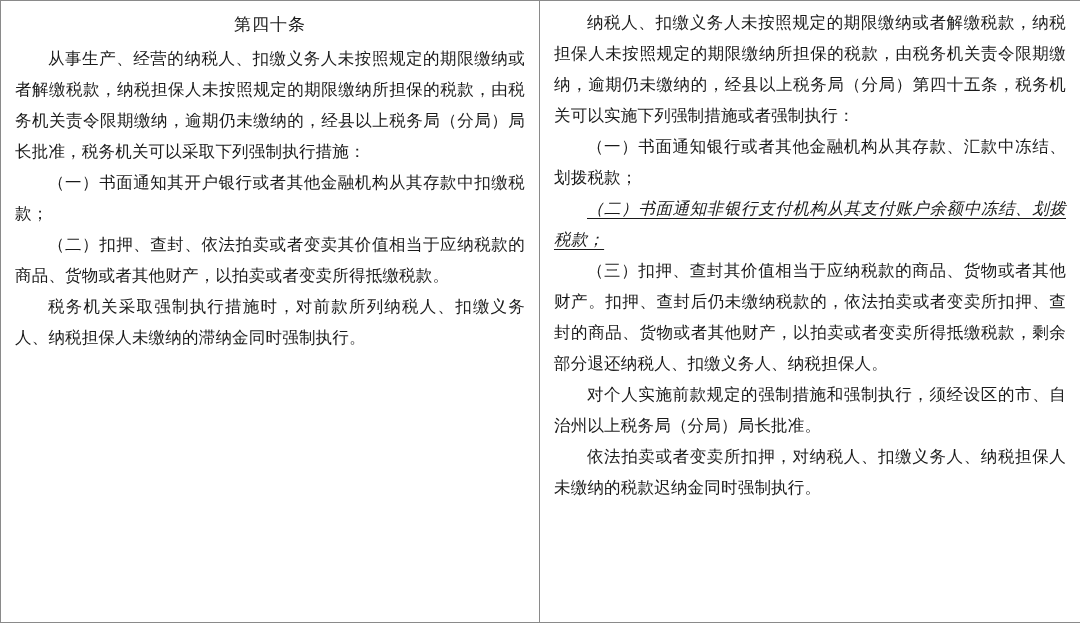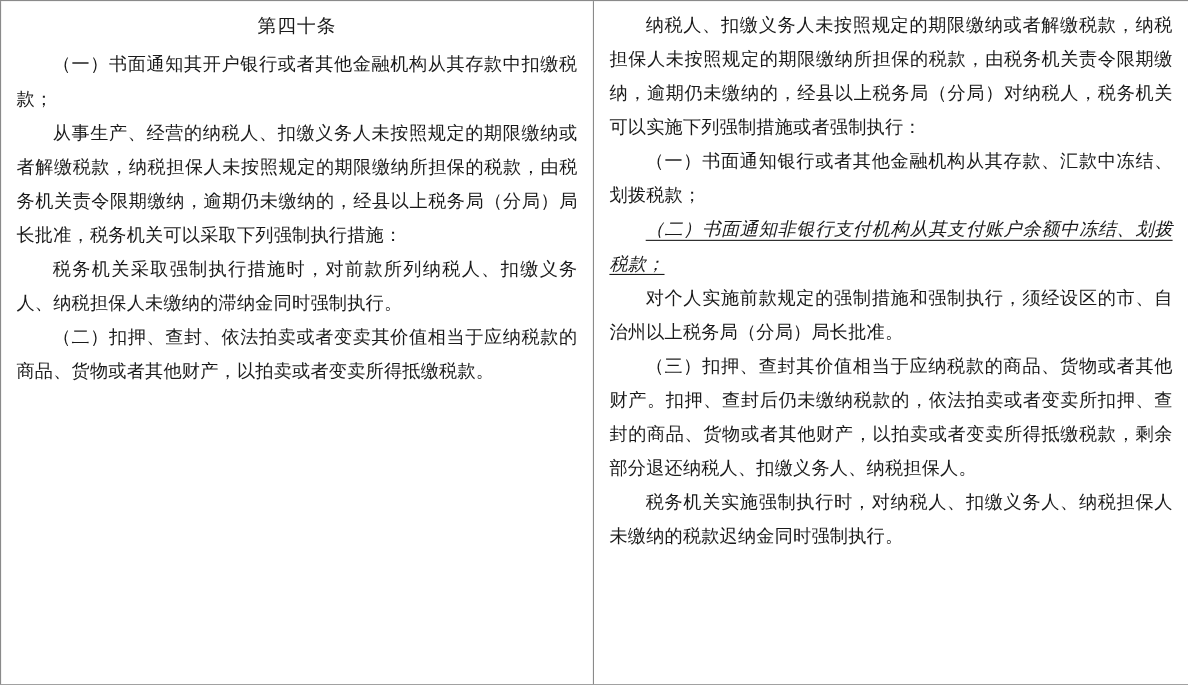--- a/index.html
+++ b/index.html
@@ -64,28 +64,28 @@
   }
   .col-left p.para { text-align: justify; }
 </style>
 </head>
 <body>
 
 <div class="doc">
 
   <div class="col col-left divider-left">
     <div class="art-title">第四十条</div>
+    <p class="para">从事生产、经营的纳税人、扣缴义务人未按照规定的期限缴纳或者解缴税款，纳税担保人未按照规定的期限缴纳所担保的税款，由税务机关责令限期缴纳，逾期仍未缴纳的，经县以上税务局（分局）局长批准，税务机关可以采取下列强制执行措施：</p>
     <p class="para">（一）书面通知其开户银行或者其他金融机构从其存款中扣缴税款；</p>
-    <p class="para">从事生产、经营的纳税人、扣缴义务人未按照规定的期限缴纳或者解缴税款，纳税担保人未按照规定的期限缴纳所担保的税款，由税务机关责令限期缴纳，逾期仍未缴纳的，经县以上税务局（分局）局长批准，税务机关可以采取下列强制执行措施：</p>
+    <p class="para">（二）扣押、查封、依法拍卖或者变卖其价值相当于应纳税款的商品、货物或者其他财产，以拍卖或者变卖所得抵缴税款。</p>
     <p class="para">税务机关采取强制执行措施时，对前款所列纳税人、扣缴义务人、纳税担保人未缴纳的滞纳金同时强制执行。</p>
-    <p class="para">（二）扣押、查封、依法拍卖或者变卖其价值相当于应纳税款的商品、货物或者其他财产，以拍卖或者变卖所得抵缴税款。</p>
   </div>
 
   <div class="col col-right">
-    <p class="para">纳税人、扣缴义务人未按照规定的期限缴纳或者解缴税款，纳税担保人未按照规定的期限缴纳所担保的税款，由税务机关责令限期缴纳，逾期仍未缴纳的，经县以上税务局（分局）对纳税人，税务机关可以实施下列强制措施或者强制执行：</p>
+    <p class="para">纳税人、扣缴义务人未按照规定的期限缴纳或者解缴税款，纳税担保人未按照规定的期限缴纳所担保的税款，由税务机关责令限期缴纳，逾期仍未缴纳的，经县以上税务局（分局）第四十五条，税务机关可以实施下列强制措施或者强制执行：</p>
     <p class="para">（一）书面通知银行或者其他金融机构从其存款、汇款中冻结、划拨税款；</p>
     <p class="para underline">（二）书面通知非银行支付机构从其支付账户余额中冻结、划拨税款；</p>
+    <p class="para">（三）扣押、查封其价值相当于应纳税款的商品、货物或者其他财产。扣押、查封后仍未缴纳税款的，依法拍卖或者变卖所扣押、查封的商品、货物或者其他财产，以拍卖或者变卖所得抵缴税款，剩余部分退还纳税人、扣缴义务人、纳税担保人。</p>
     <p class="para">对个人实施前款规定的强制措施和强制执行，须经设区的市、自治州以上税务局（分局）局长批准。</p>
-    <p class="para">（三）扣押、查封其价值相当于应纳税款的商品、货物或者其他财产。扣押、查封后仍未缴纳税款的，依法拍卖或者变卖所扣押、查封的商品、货物或者其他财产，以拍卖或者变卖所得抵缴税款，剩余部分退还纳税人、扣缴义务人、纳税担保人。</p>
-    <p class="para">税务机关实施强制执行时，对纳税人、扣缴义务人、纳税担保人未缴纳的税款迟纳金同时强制执行。</p>
+    <p class="para">依法拍卖或者变卖所扣押，对纳税人、扣缴义务人、纳税担保人未缴纳的税款迟纳金同时强制执行。</p>
   </div>
 
 </div>
 
 </body></html>

